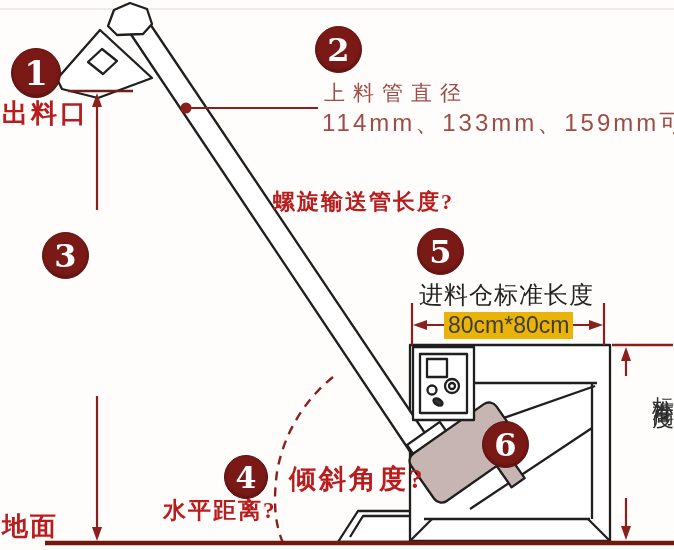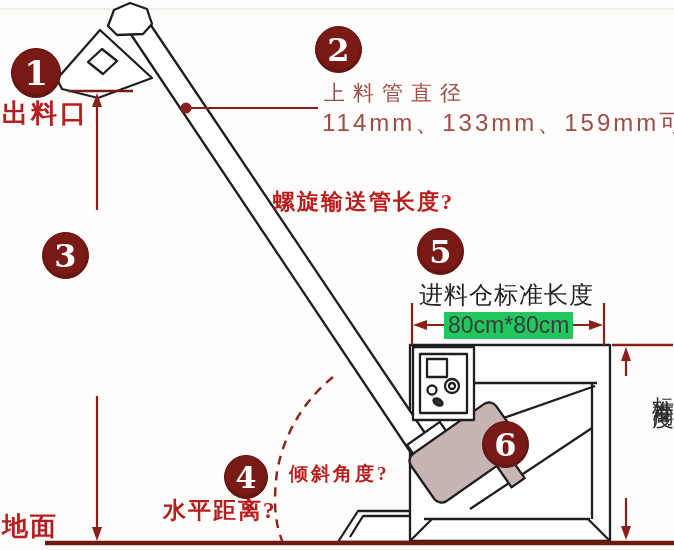--- a/index.html
+++ b/index.html
@@ -12,21 +12,21 @@
   .badge{
     position:absolute;z-index:3;border-radius:50%;
     background:#7a1a17;border:1px solid #5e100d;color:#ffffff;
     display:flex;align-items:center;justify-content:center;
     font-family:"DejaVu Serif","Liberation Serif",serif;font-weight:bold;
     box-shadow:inset 0 -2px 3px rgba(0,0,0,.25);
   }
   .kai{font-family:"Liberation Serif","DejaVu Serif",serif;font-weight:bold;color:#b91c1c;}
   .hei{font-family:"Liberation Sans","DejaVu Sans",sans-serif;}
   .accent{color:#9d4d47;}
-  .dim-label{background:#22c55e;padding:0 4px;color:#3d3d3d;}
+  .dim-label{background:#eab308;padding:0 4px;color:#3d3d3d;}
   .vert{writing-mode:vertical-rl;text-orientation:upright;}
 </style>
 </head>
 <body>
 
 <div class="canvas">
 
   <svg width="674" height="550" viewBox="0 0 674 550">
 
     <line x1="0" y1="9" x2="674" y2="9" stroke="#eae6e2" stroke-width="1.5"></line>
@@ -132,19 +132,19 @@
   <div class="lbl hei accent" style="left:324px;top:79px;font-size:21px;letter-spacing:8px;">上料管直径</div>
   <div class="lbl hei accent" style="left:322px;top:107px;font-size:24px;letter-spacing:3px;">114mm、133mm、159mm可</div>
 
   <div class="lbl kai" style="left:273px;top:187px;font-size:22px;letter-spacing:2px;">螺旋输送管长度?</div>
 
 
   <div class="lbl hei" style="left:419px;top:279px;font-size:24px;color:#222;letter-spacing:1px;">进料仓标准长度</div>
   <div class="lbl hei dim-label" style="left:444px;top:312px;font-size:23px;">80cm*80cm</div>
 
   <div class="lbl kai" style="left:163px;top:495px;font-size:23px;letter-spacing:2px;">水平距离?</div>
-  <div class="lbl kai" style="left:289px;top:461px;font-size:19px;letter-spacing:3px;">倾斜角度?</div>
+  <div class="lbl kai" style="left:289px;top:461px;font-size:27px;letter-spacing:3px;">倾斜角度?</div>
 
   <div class="lbl kai" style="left:2px;top:509px;font-size:26px;letter-spacing:2px;text-align:center;">地面</div>
 
   <div class="lbl hei vert" style="left:648px;top:379px;font-size:22px;color:#2e2e2e;letter-spacing:3px;">标准高度</div>
 
 </div>
 
 </body></html>

